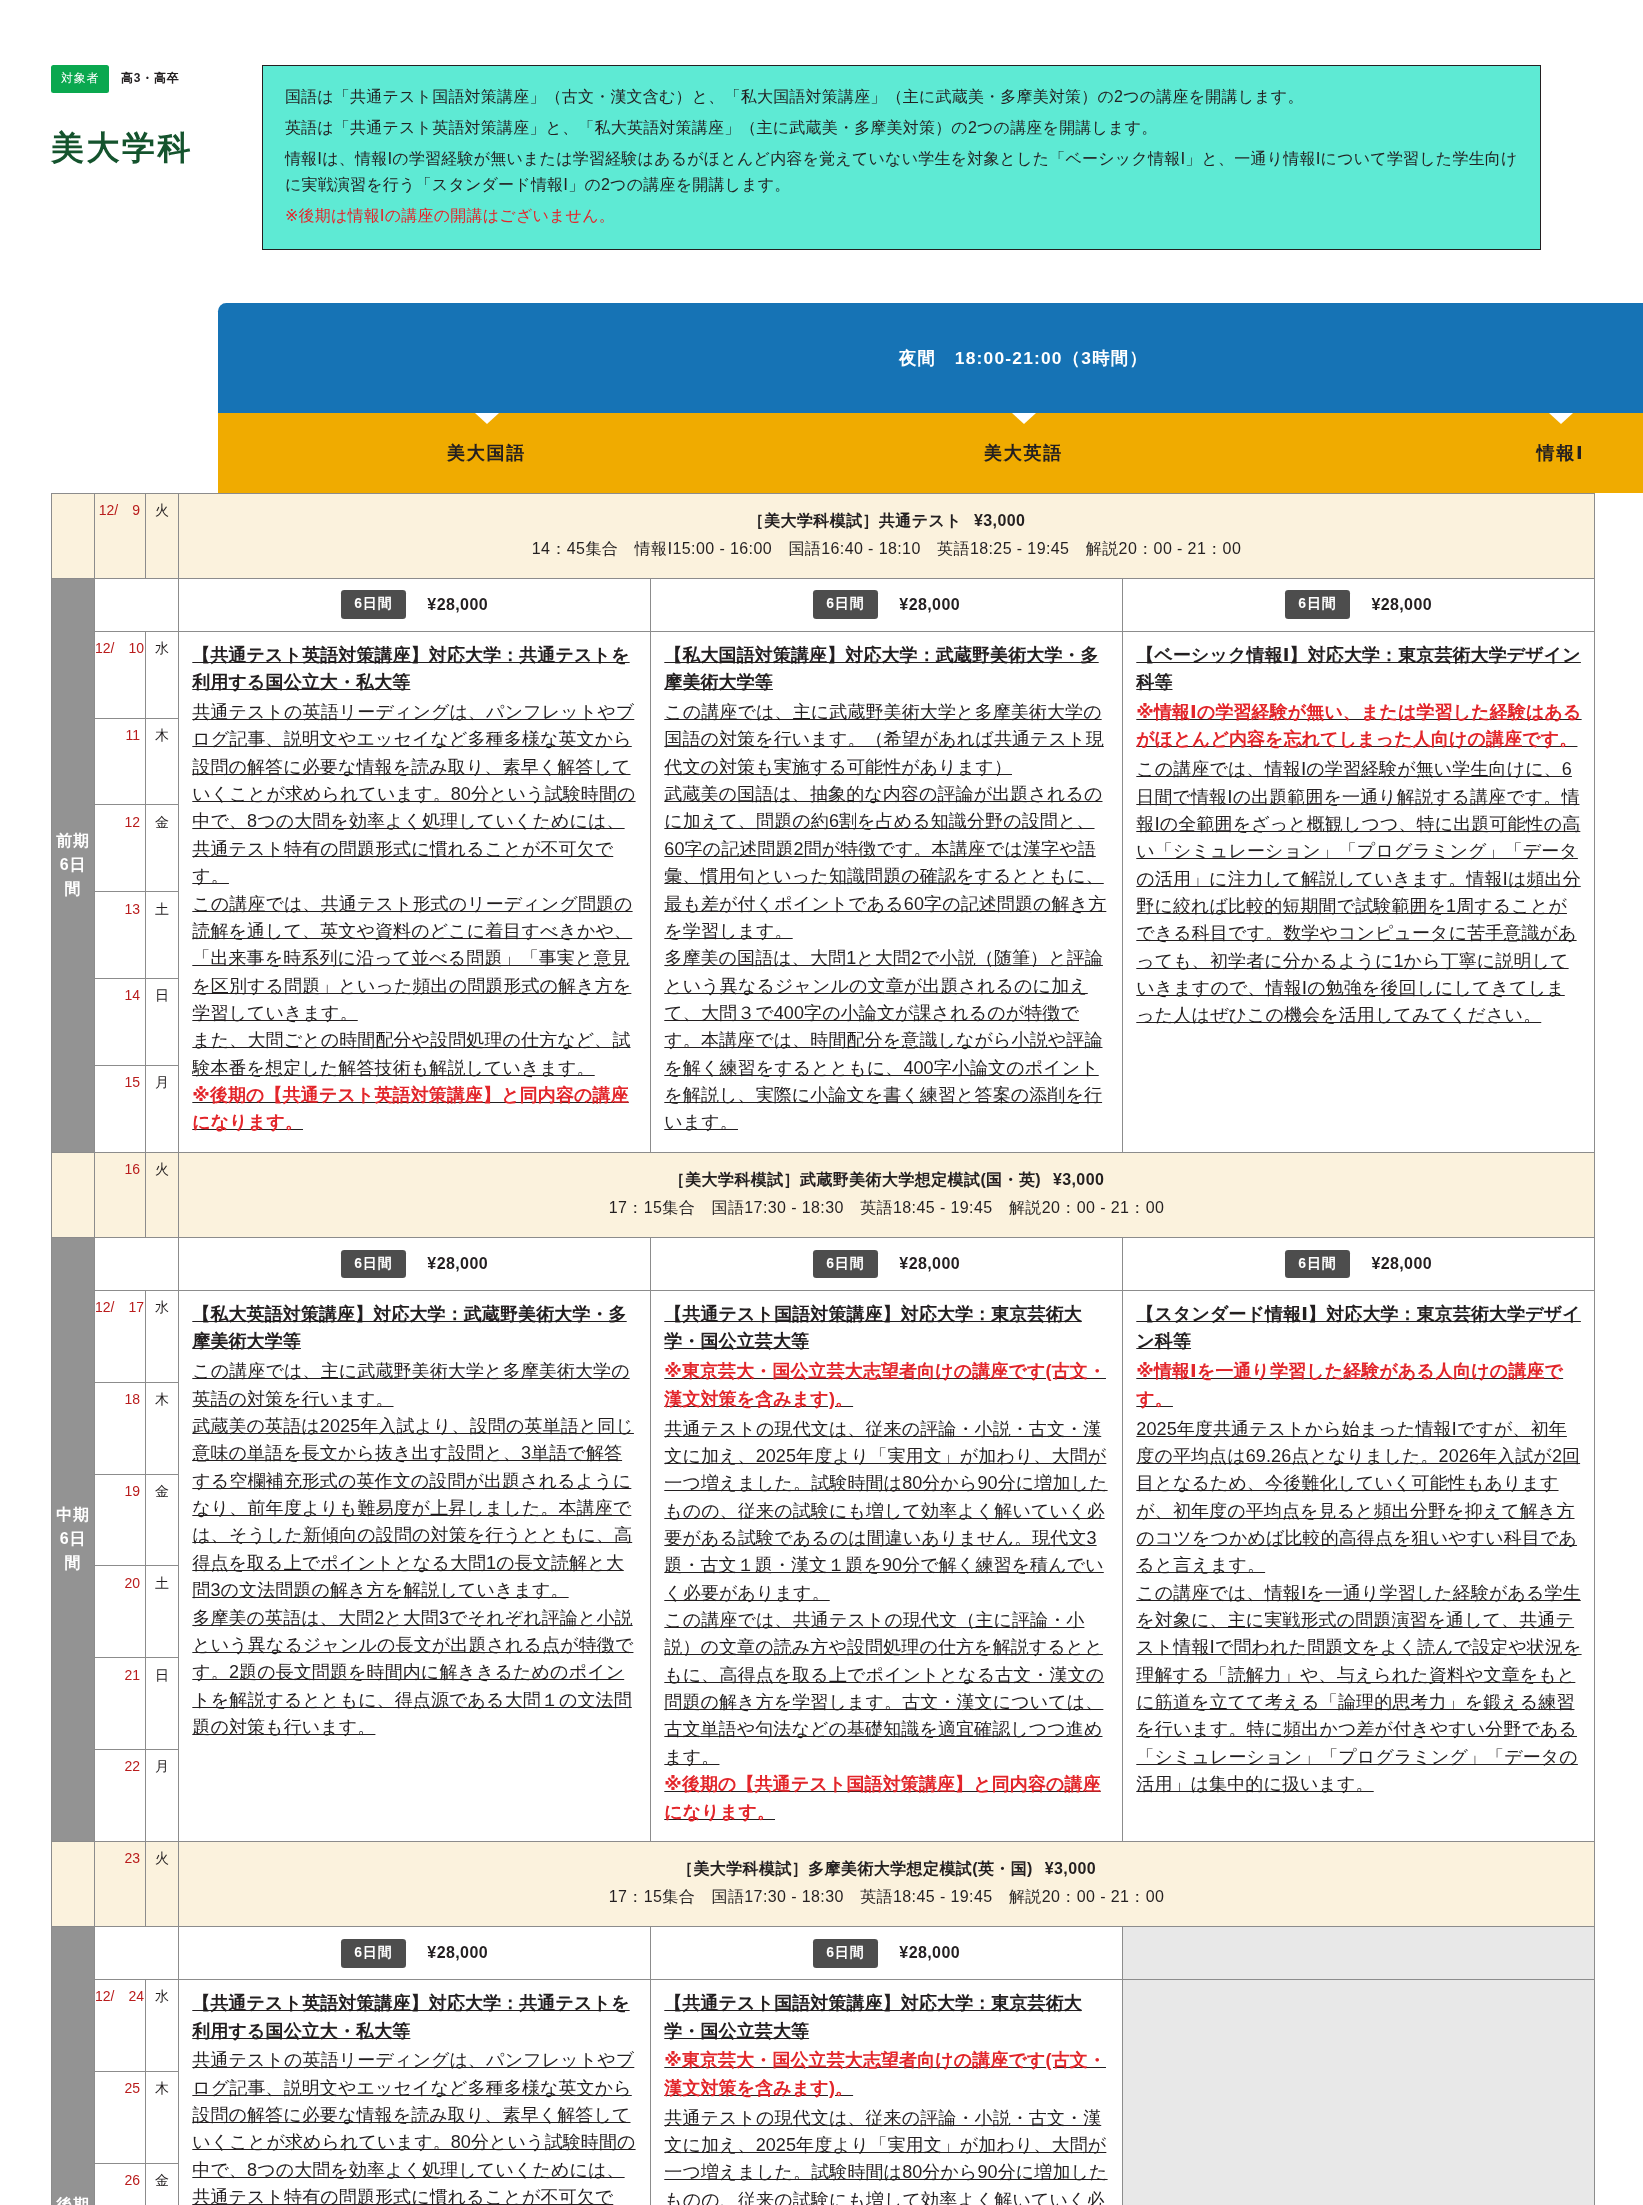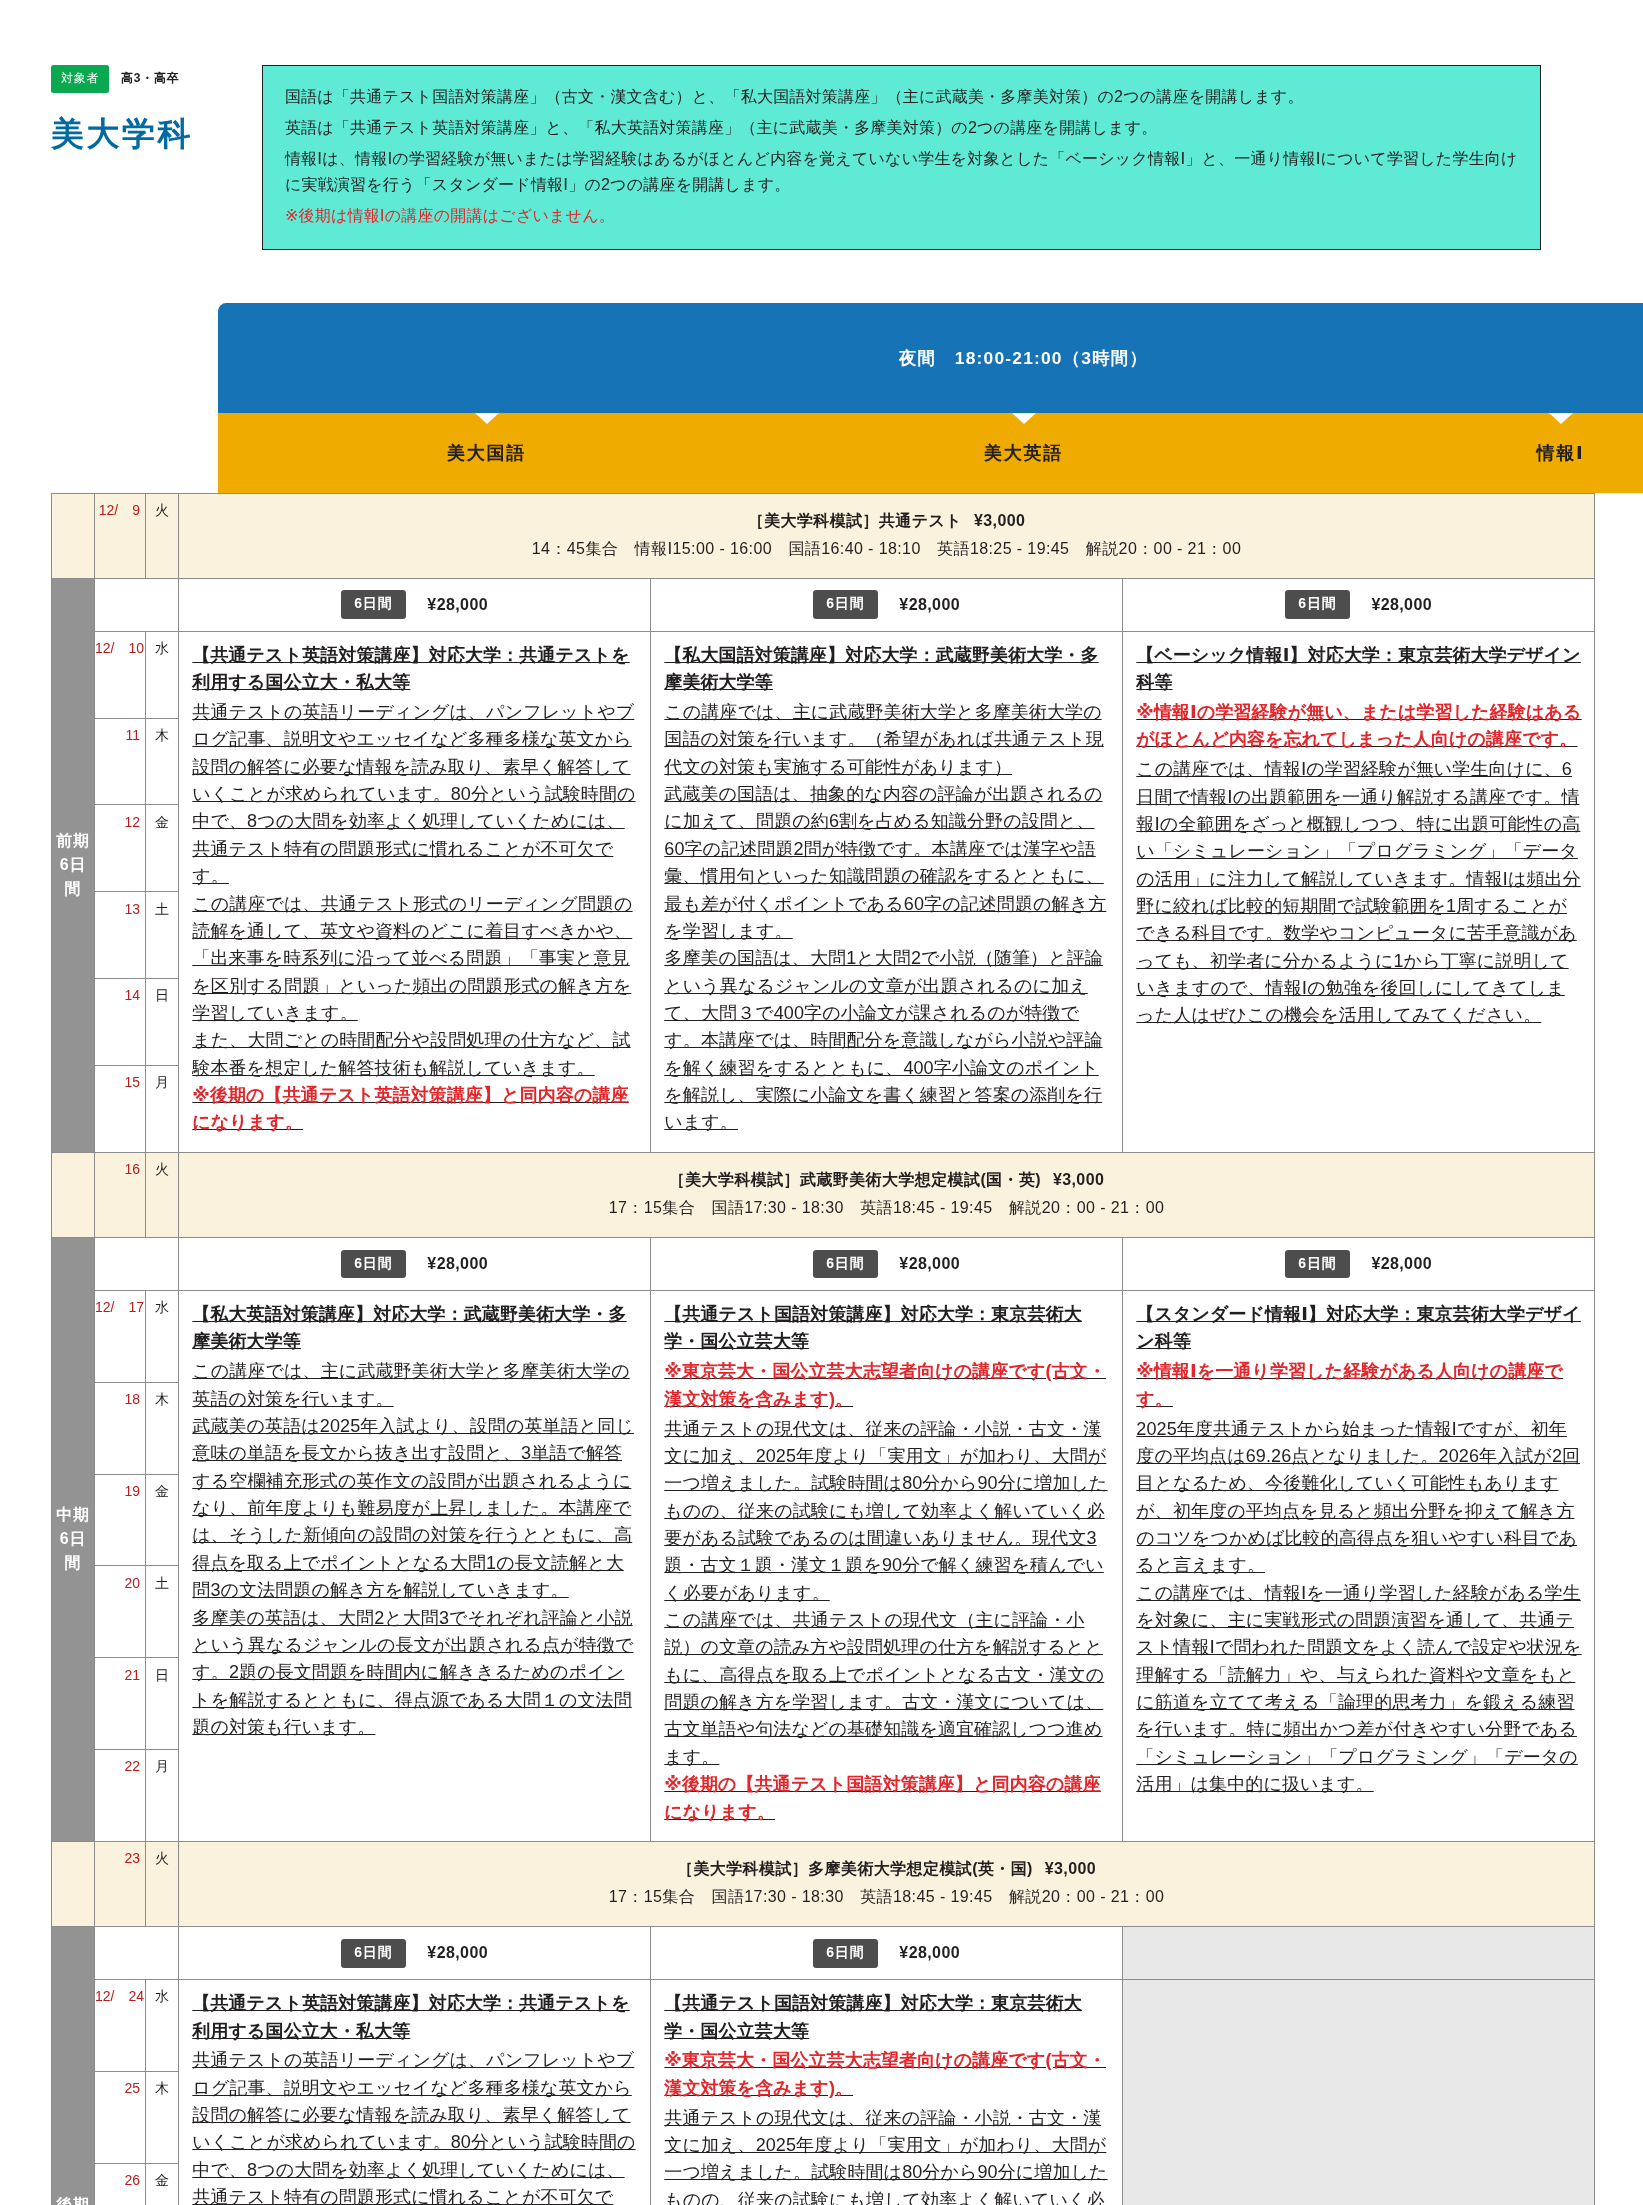--- a/index.html
+++ b/index.html
@@ -49,22 +49,22 @@
   .target-text {
     font-size: 12px;
     font-weight: bold;
     letter-spacing: 0.8px;
     color: #231f20;
   }
   .dept-title {
     font-size: 33px;
     font-weight: bold;
     letter-spacing: 2.5px;
-    margin-top: 19px;
-    color: #0369a1;
+    margin-top: 33px;
+    color: #14532d;
   }
   .notice-box {
     border: 1.7px solid #231f20;
     width: 1279px;
     box-sizing: border-box;
     padding: 18px 21.6px 20px 21.6px;
     margin-left: 13.3px;
     background: #5eead4;
   }
   .notice-box p {

